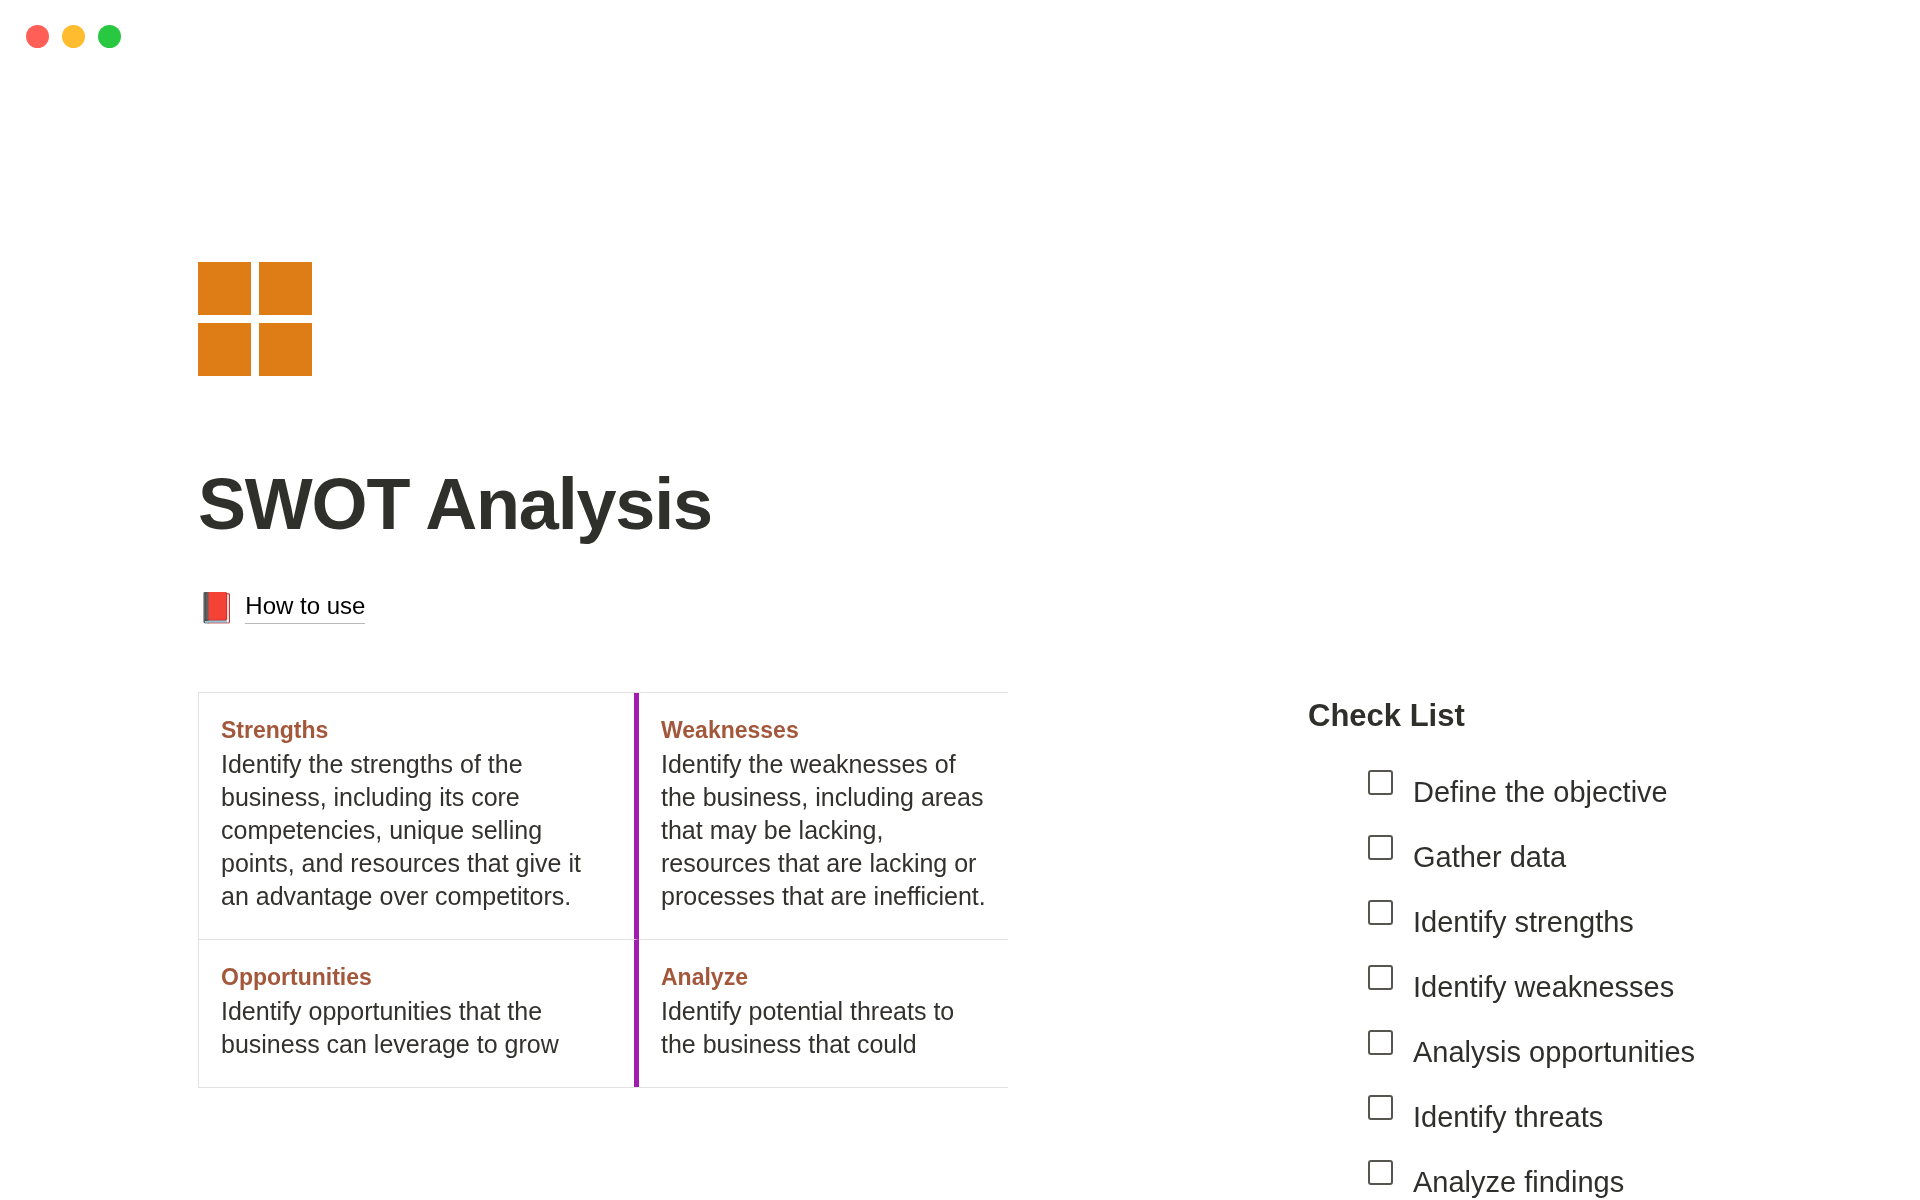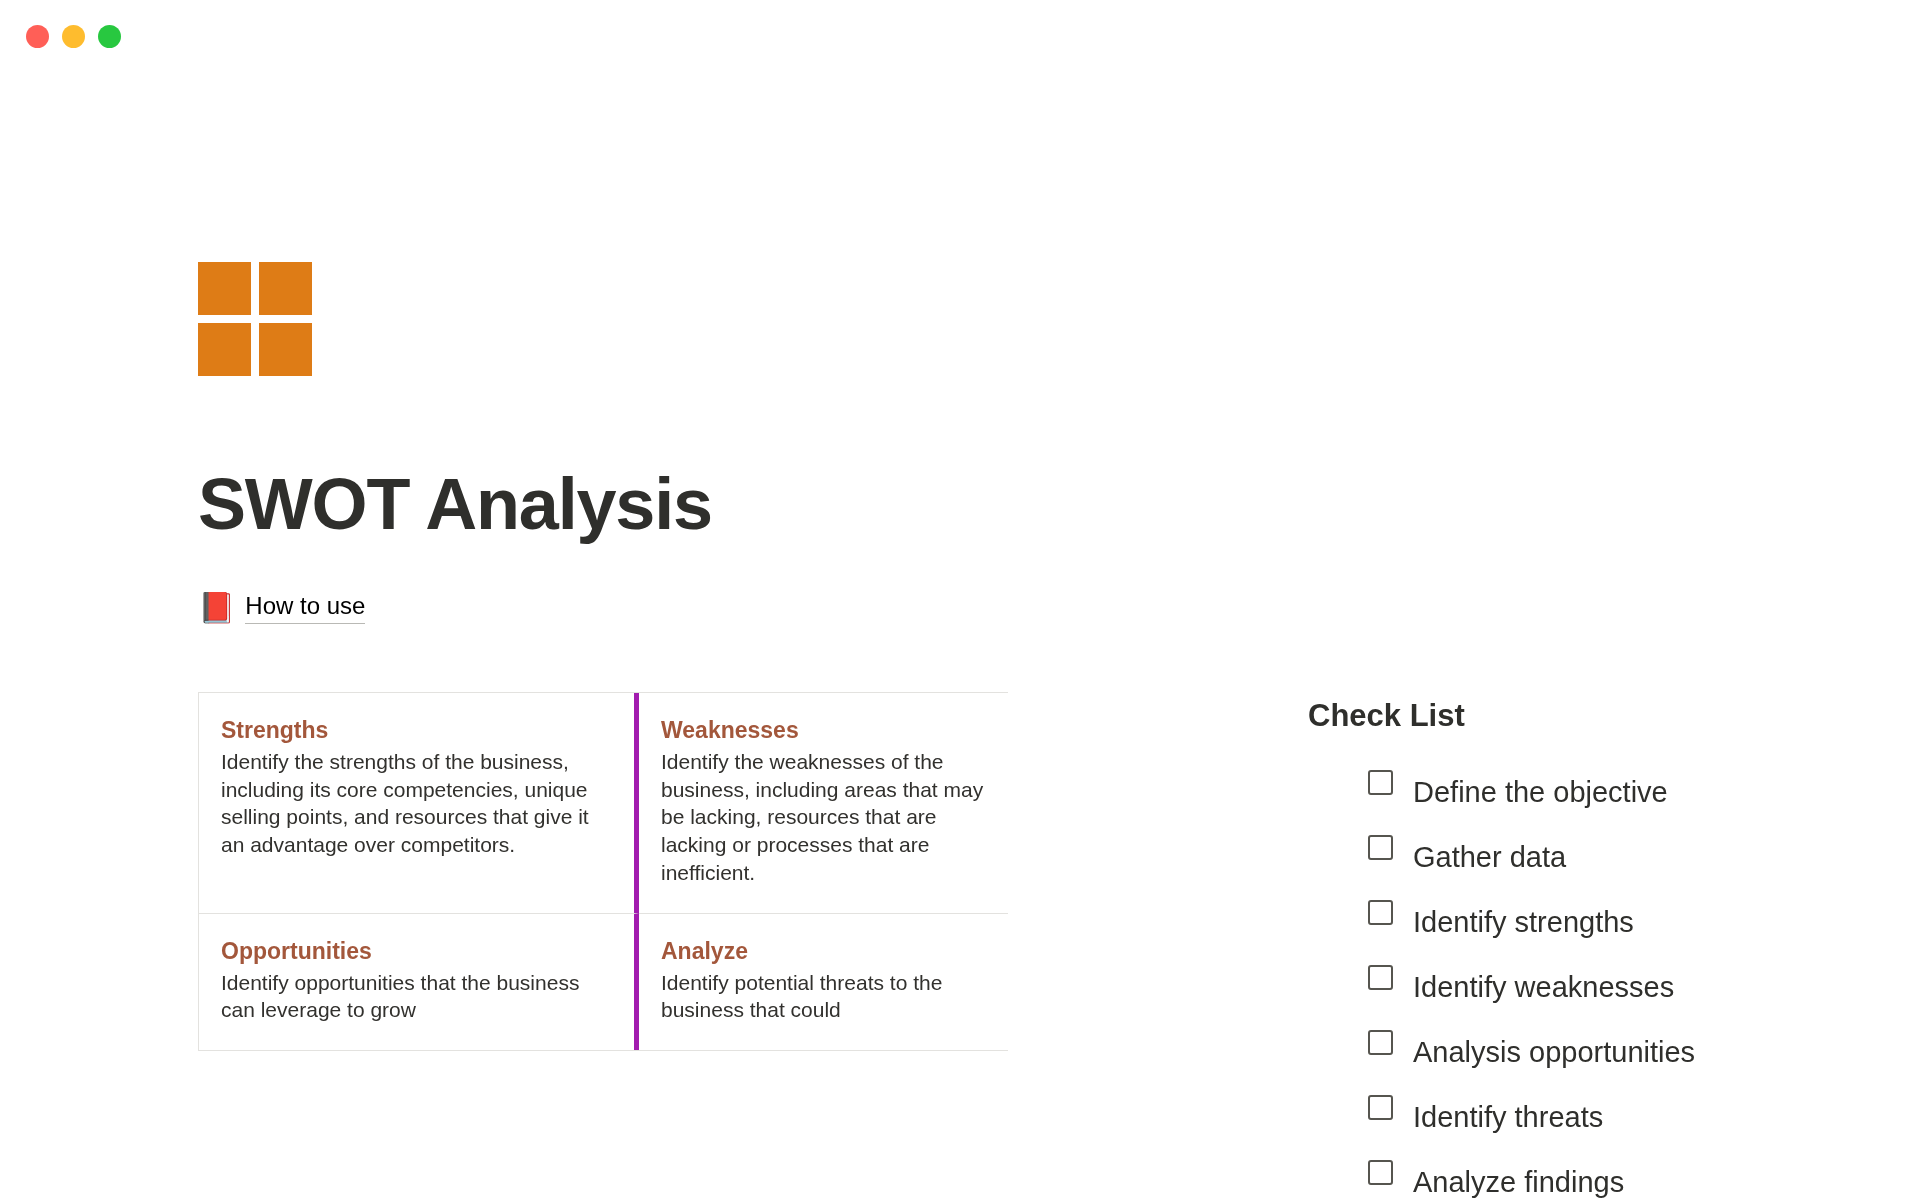--- a/index.html
+++ b/index.html
@@ -121,21 +121,21 @@
   .cell:nth-child(2), .cell:nth-child(4) { border-right: none; }
   .cell:nth-child(3), .cell:nth-child(4) { border-bottom: none; }
   .cell h3 {
     margin: 0 0 4px 0;
     font-size: 23px;
     font-weight: 700;
     color: #a3573b;
   }
   .cell p {
     margin: 0;
-    font-size: 21px;
+    font-size: 25px;
     line-height: 1.32;
     color: #32312e;
   }
 
   
   .checklist {
     margin-left: 300px;
     padding-top: 6px;
     width: 520px;
   }

